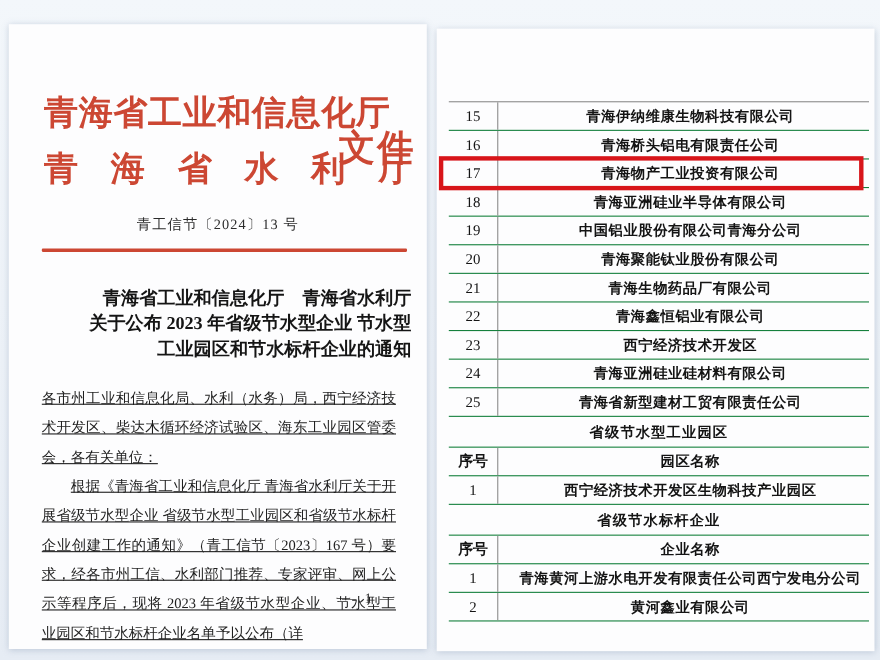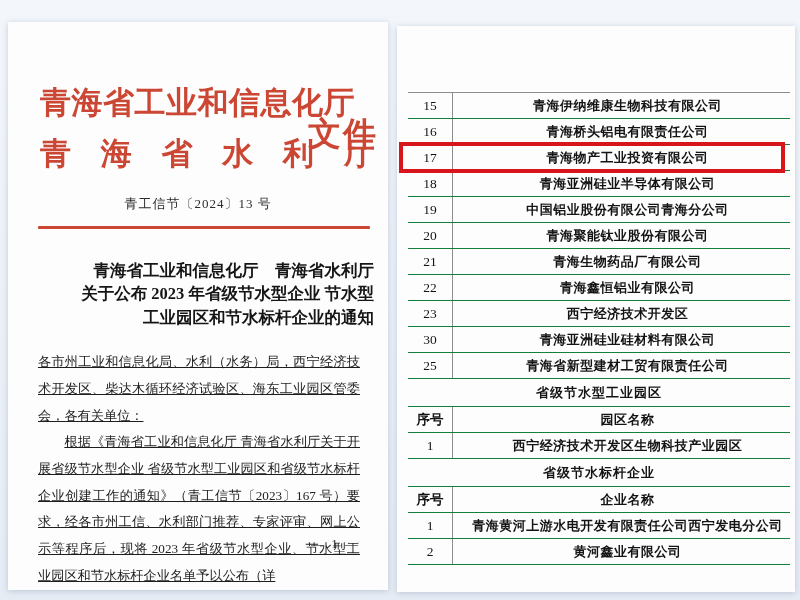--- a/index.html
+++ b/index.html
@@ -92,21 +92,21 @@
         </div>
         <div class="trow">
           <div class="tnum">22</div>
           <div class="tname">青海鑫恒铝业有限公司</div>
         </div>
         <div class="trow">
           <div class="tnum">23</div>
           <div class="tname">西宁经济技术开发区</div>
         </div>
         <div class="trow">
-          <div class="tnum">30</div>
+          <div class="tnum">24</div>
           <div class="tname">青海亚洲硅业硅材料有限公司</div>
         </div>
         <div class="trow">
           <div class="tnum">25</div>
           <div class="tname">青海省新型建材工贸有限责任公司</div>
         </div>
         <div class="trow section">
           <span>省级节水型工业园区</span>
         </div>
         <div class="trow hdr2">

